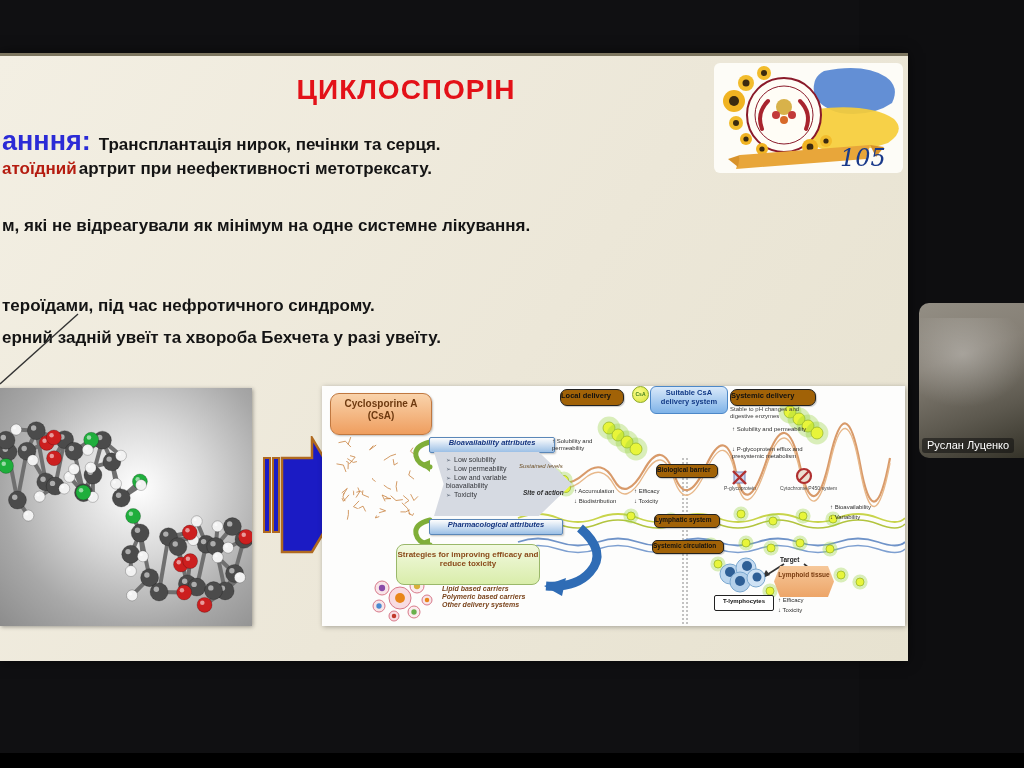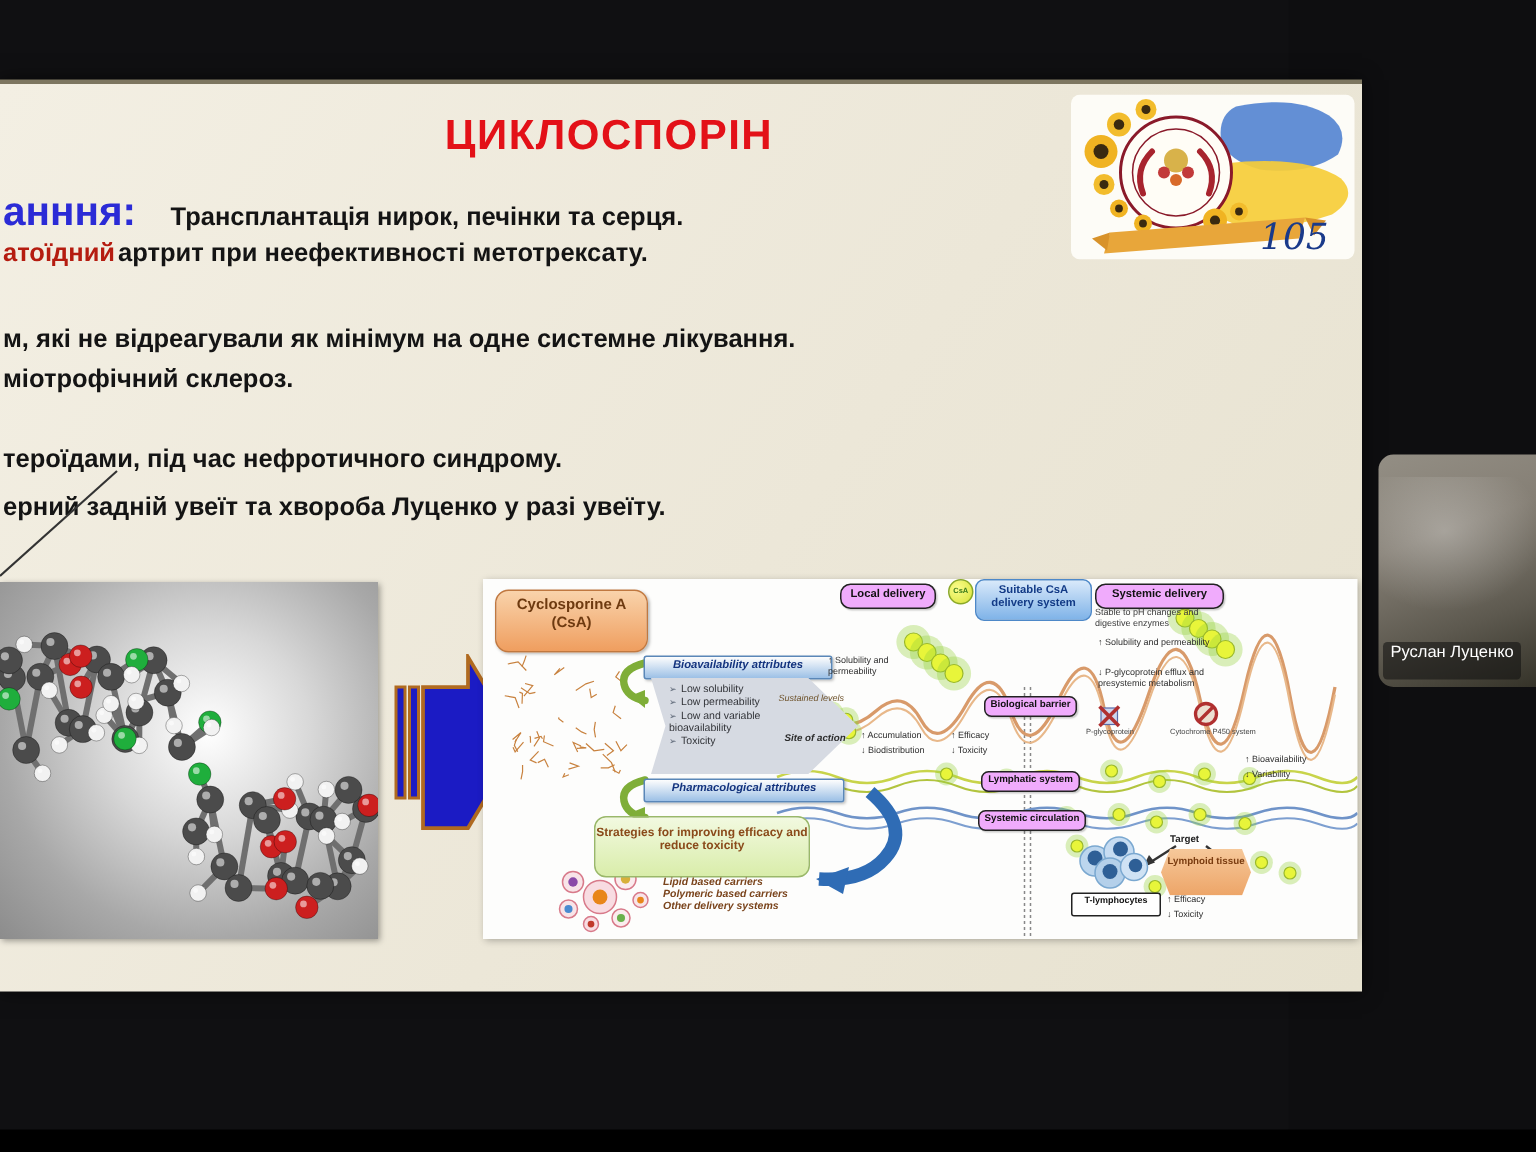--- a/index.html
+++ b/index.html
@@ -7,21 +7,21 @@
   .stage{position:absolute;left:0;top:0;width:859px;height:768px;background:#101012;text-decoration:underline;}
   .bottom-strip{position:absolute;left:0;top:753px;width:1024px;height:15px;background:#000;}
 
   
   .slide{position:absolute;left:0;top:53px;width:908px;height:605px;
     background:linear-gradient(125deg,#f3efe3 0%,#ece7d8 55%,#e7e2d0 100%);
     border-top:3px solid #7d7660;box-shadow:0 0 12px rgba(0,0,0,.6);}
   .slide-title{position:absolute;left:0;top:18px;width:812px;text-align:center;
     color:#e31118;font-size:28px;font-weight:bold;letter-spacing:1px;}
   .tline{position:absolute;left:2px;color:#141414;font-size:17px;font-weight:bold;white-space:nowrap;}
-  .lead-blue{color:#2b2bd6;font-size:27px;font-weight:bold;margin-right:23px;}
+  .lead-blue{color:#2b2bd6;font-size:27px;font-weight:bold;margin-right:8px;}
   .lead-red{color:#b51c10;margin-right:2px;}
   .connector{position:absolute;left:0;top:0;pointer-events:none;}
 
   
   .logo{position:absolute;left:712px;top:7px;width:193px;height:110px;}
 
   
   .molecule{position:absolute;left:0px;top:332px;width:252px;height:238px;
     background:radial-gradient(circle at 55% 42%,#ffffff 0%,#d8d8d8 35%,#a8a8a8 70%,#8c8c8c 100%);
     box-shadow:1px 1px 4px rgba(0,0,0,.35);}
@@ -42,22 +42,22 @@
     font-size:7.5px;text-align:center;padding-top:1px;box-shadow:1px 1px 2px rgba(0,0,0,.25);}
   .gray-panel{left:112px;top:66px;width:138px;height:64px;background:#d6dae2;
     clip-path:polygon(0 0,76% 0,100% 50%,76% 100%,0 100%,7% 50%);}
   .bullets{left:124px;top:70px;width:92px;color:#33353a;font-size:7px;}
   .bullets div{margin-bottom:1px;}
   .bullets span.b{color:#5a6474;margin-right:3px;font-size:6px;}
   .strategies{left:74px;top:158px;width:142px;height:34px;border:1px solid #9ab86a;border-radius:8px;
     background:linear-gradient(#f2f9e0,#d9edaa);color:#8a4a1a;font-weight:bold;font-size:8px;
     text-align:center;padding-top:5px;}
   .carriers{left:120px;top:199px;color:#7a441c;font-weight:bold;font-style:italic;font-size:7px;}
-  .wbox{background:#f0abfc;border:1.4px solid #222;border-radius:7px;font-weight:bold;
-    text-align:center;color:#111;box-shadow:1px 1px 1px rgba(0,0,0,.2);}
+  .wbox{background:#a16207;border:1.4px solid #222;border-radius:7px;font-weight:bold;
+    color:#111;box-shadow:1px 1px 1px rgba(0,0,0,.2);}
   .suitable{left:328px;top:0px;width:76px;height:24px;border:1px solid #4d88c8;border-radius:6px;
     background:linear-gradient(#d9e9fa,#7fb3e8);color:#123a86;font-weight:bold;font-size:7.5px;
     text-align:center;padding-top:2px;}
   .small-note{font-size:6px;color:#3c3c3c;}
   .arrow-lbl{font-size:6px;color:#2e2e2e;white-space:nowrap;}
   .sustained{left:197px;top:77px;font-style:italic;font-size:6px;color:#6e522a;}
   .site{left:201px;top:103px;font-weight:bold;font-style:italic;font-size:6.5px;color:#2c2c2c;}
   .tiny-lbl{font-size:5px;color:#444;}
   .target-lbl{font-weight:bold;font-size:6.5px;color:#222;}
   .lymphoid{left:452px;top:180px;width:60px;height:26px;
@@ -66,41 +66,40 @@
   .tlymph{left:392px;top:209px;width:58px;height:12px;border:1px solid #222;background:#fff;
     font-weight:bold;font-size:6px;text-align:center;padding-top:2px;border-radius:2px;color:#111;}
 
   
   .tile{position:absolute;left:919px;top:303px;width:105px;height:155px;
     border-radius:10px 0 0 10px;overflow:hidden;cursor:pointer;
     background:linear-gradient(160deg,#938e84 0%,#857f75 35%,#5d594f 70%,#353329 100%);}
   .tile .glow{position:absolute;left:-10px;top:15px;width:120px;height:90px;
     background:radial-gradient(ellipse at 45% 40%,rgba(255,255,255,.28),rgba(255,255,255,0) 70%);}
   .tile .name{position:absolute;left:3px;bottom:5px;background:rgba(15,15,15,.55);color:#fff;
-    font-size:11px;padding:1px 5px 12px 5px;border-radius:3px;white-space:nowrap;}
+    font-size:11px;padding:1px 5px 2px 5px;border-radius:3px;white-space:nowrap;}
 </style>
 </head>
 <body>
 
 <div class="stage">
 
   <div class="slide">
 
     <div class="slide-title">ЦИКЛОСПОРІН</div>
 
     <div class="tline" style="top:70px;">
       <span class="lead-blue">анння:</span><span>Трансплантація нирок, печінки та серця.</span>
     </div>
     <div class="tline" style="top:103px;">
       <span class="lead-red">атоїдний</span><span>артрит при неефективності метотрексату.</span>
     </div>
     <div class="tline" style="top:160px;">м, які не відреагували як мінімум на одне системне лікування.</div>
-    <div class="tline" style="top:187px;">міотрофічний склероз.</div>
     <div class="tline" style="top:240px;">тероїдами, під час нефротичного синдрому.</div>
-    <div class="tline" style="top:272px;">ерний задній увеїт та хвороба Луценко у разі увеїту.</div>
+    <div class="tline" style="top:272px;">ерний задній увеїт та хвороба Бехчета у разі увеїту.</div>
 
     <svg class="connector" width="908" height="605">
       <line x1="78" y1="258" x2="0" y2="328" stroke="#333" stroke-width="1.4"></line>
     </svg>
 
     <svg class="logo" viewBox="0 0 193 110">
       <rect x="2" y="0" width="189" height="110" rx="6" fill="#fdfcf7"></rect>
       <path d="M112,8 q40,-8 62,6 q14,10 6,26 q-20,14 -52,10 q-22,-6 -26,-20 q-2,-16 10,-22z" fill="#4d7fd0" opacity="0.88"></path>
       <path d="M104,46 q54,-6 78,10 q12,12 -6,24 q-34,12 -66,6 q-20,-8 -18,-22 q2,-12 12,-18z" fill="#f6cd38" opacity="0.92"></path>
       <g>

